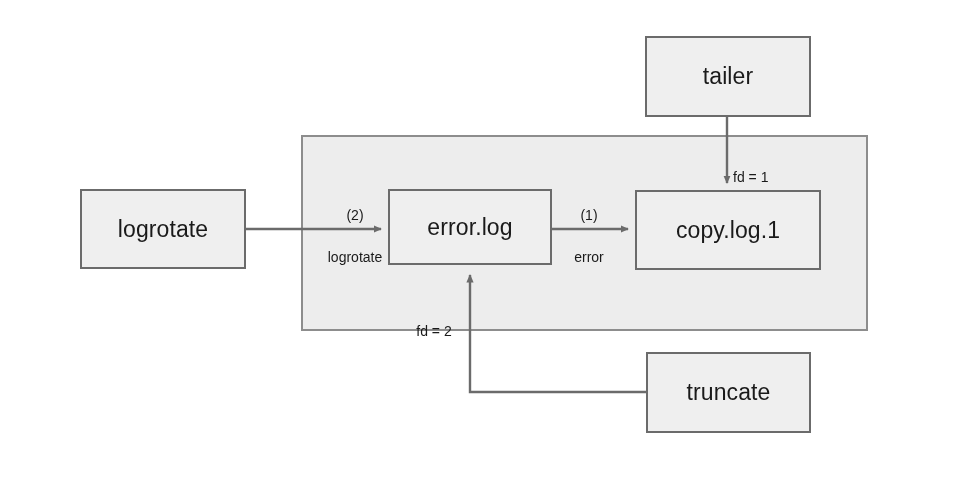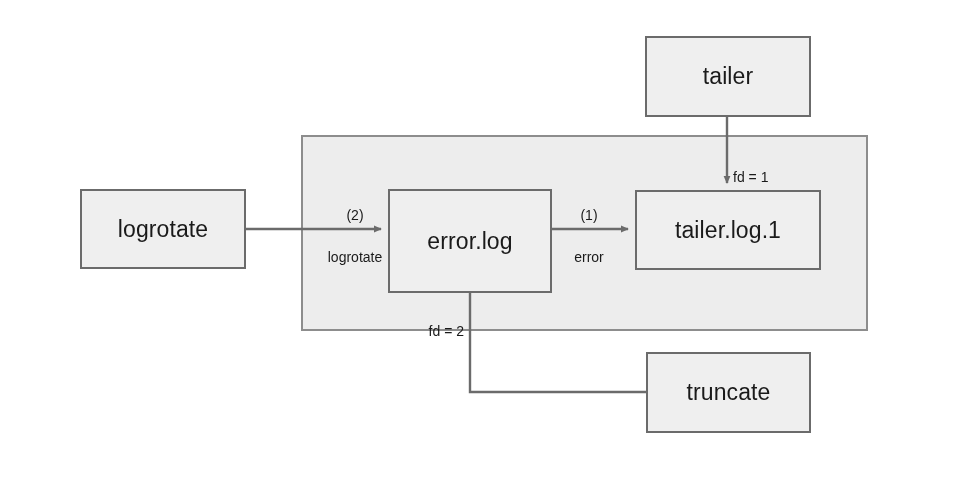--- a/index.html
+++ b/index.html
@@ -89,43 +89,43 @@
   </svg>
 
   <div class="node-box" style="left:645px; top:36px; width:166px; height:81px;">
     <span>tailer</span>
   </div>
 
   <div class="node-box" style="left:80px; top:189px; width:166px; height:80px;">
     <span>logrotate</span>
   </div>
 
-  <div class="node-box" style="left:388px; top:189px; width:164px; height:104px;">
+  <div class="node-box" style="left:388px; top:189px; width:164px; height:76px;">
     <span>error.log</span>
   </div>
 
   <div class="node-box" style="left:635px; top:190px; width:186px; height:80px;">
-    <span>tailer.log.1</span>
+    <span>copy.log.1</span>
   </div>
 
   <div class="node-box" style="left:646px; top:352px; width:165px; height:81px;">
     <span>truncate</span>
   </div>
 
   <div class="edge-label" style="left:733px; top:142px; width:60px; text-align:left;">
     <div>fd = 1</div>
   </div>
 
   <div class="edge-label" style="left:310px; top:180px; width:90px;">
     <div>(2)</div>
     <div>logrotate</div>
   </div>
 
   <div class="edge-label" style="left:556px; top:180px; width:66px;">
     <div>(1)</div>
     <div>error</div>
   </div>
 
-  <div class="edge-label" style="left:404px; top:296px; width:60px; text-align:right;">
+  <div class="edge-label" style="left:404px; top:296px; width:60px; text-align:center;">
     <div>fd = 2</div>
   </div>
 
 </div>
 
 </body></html>

